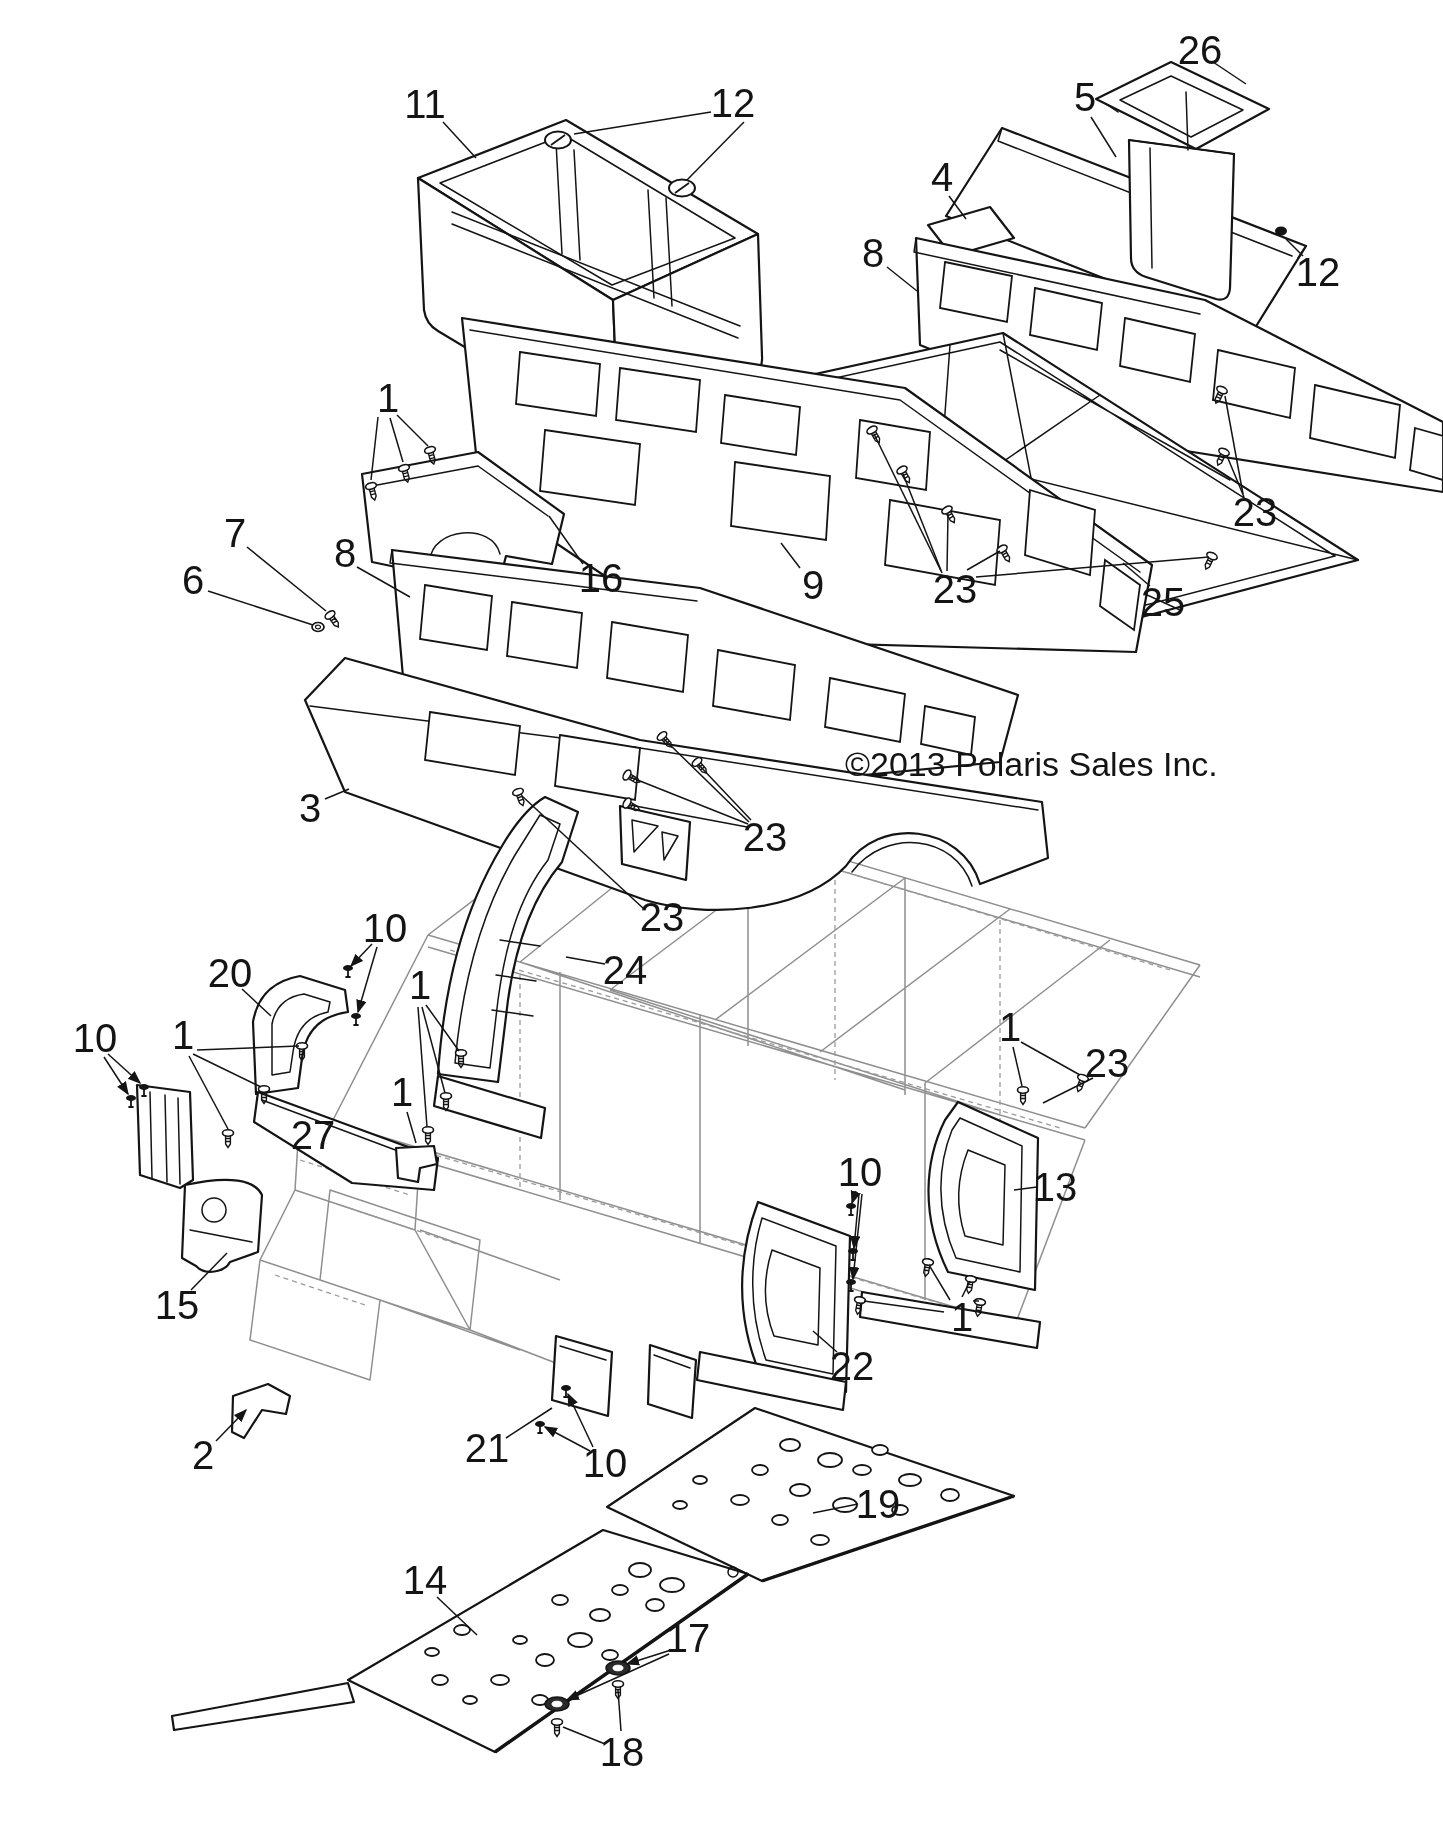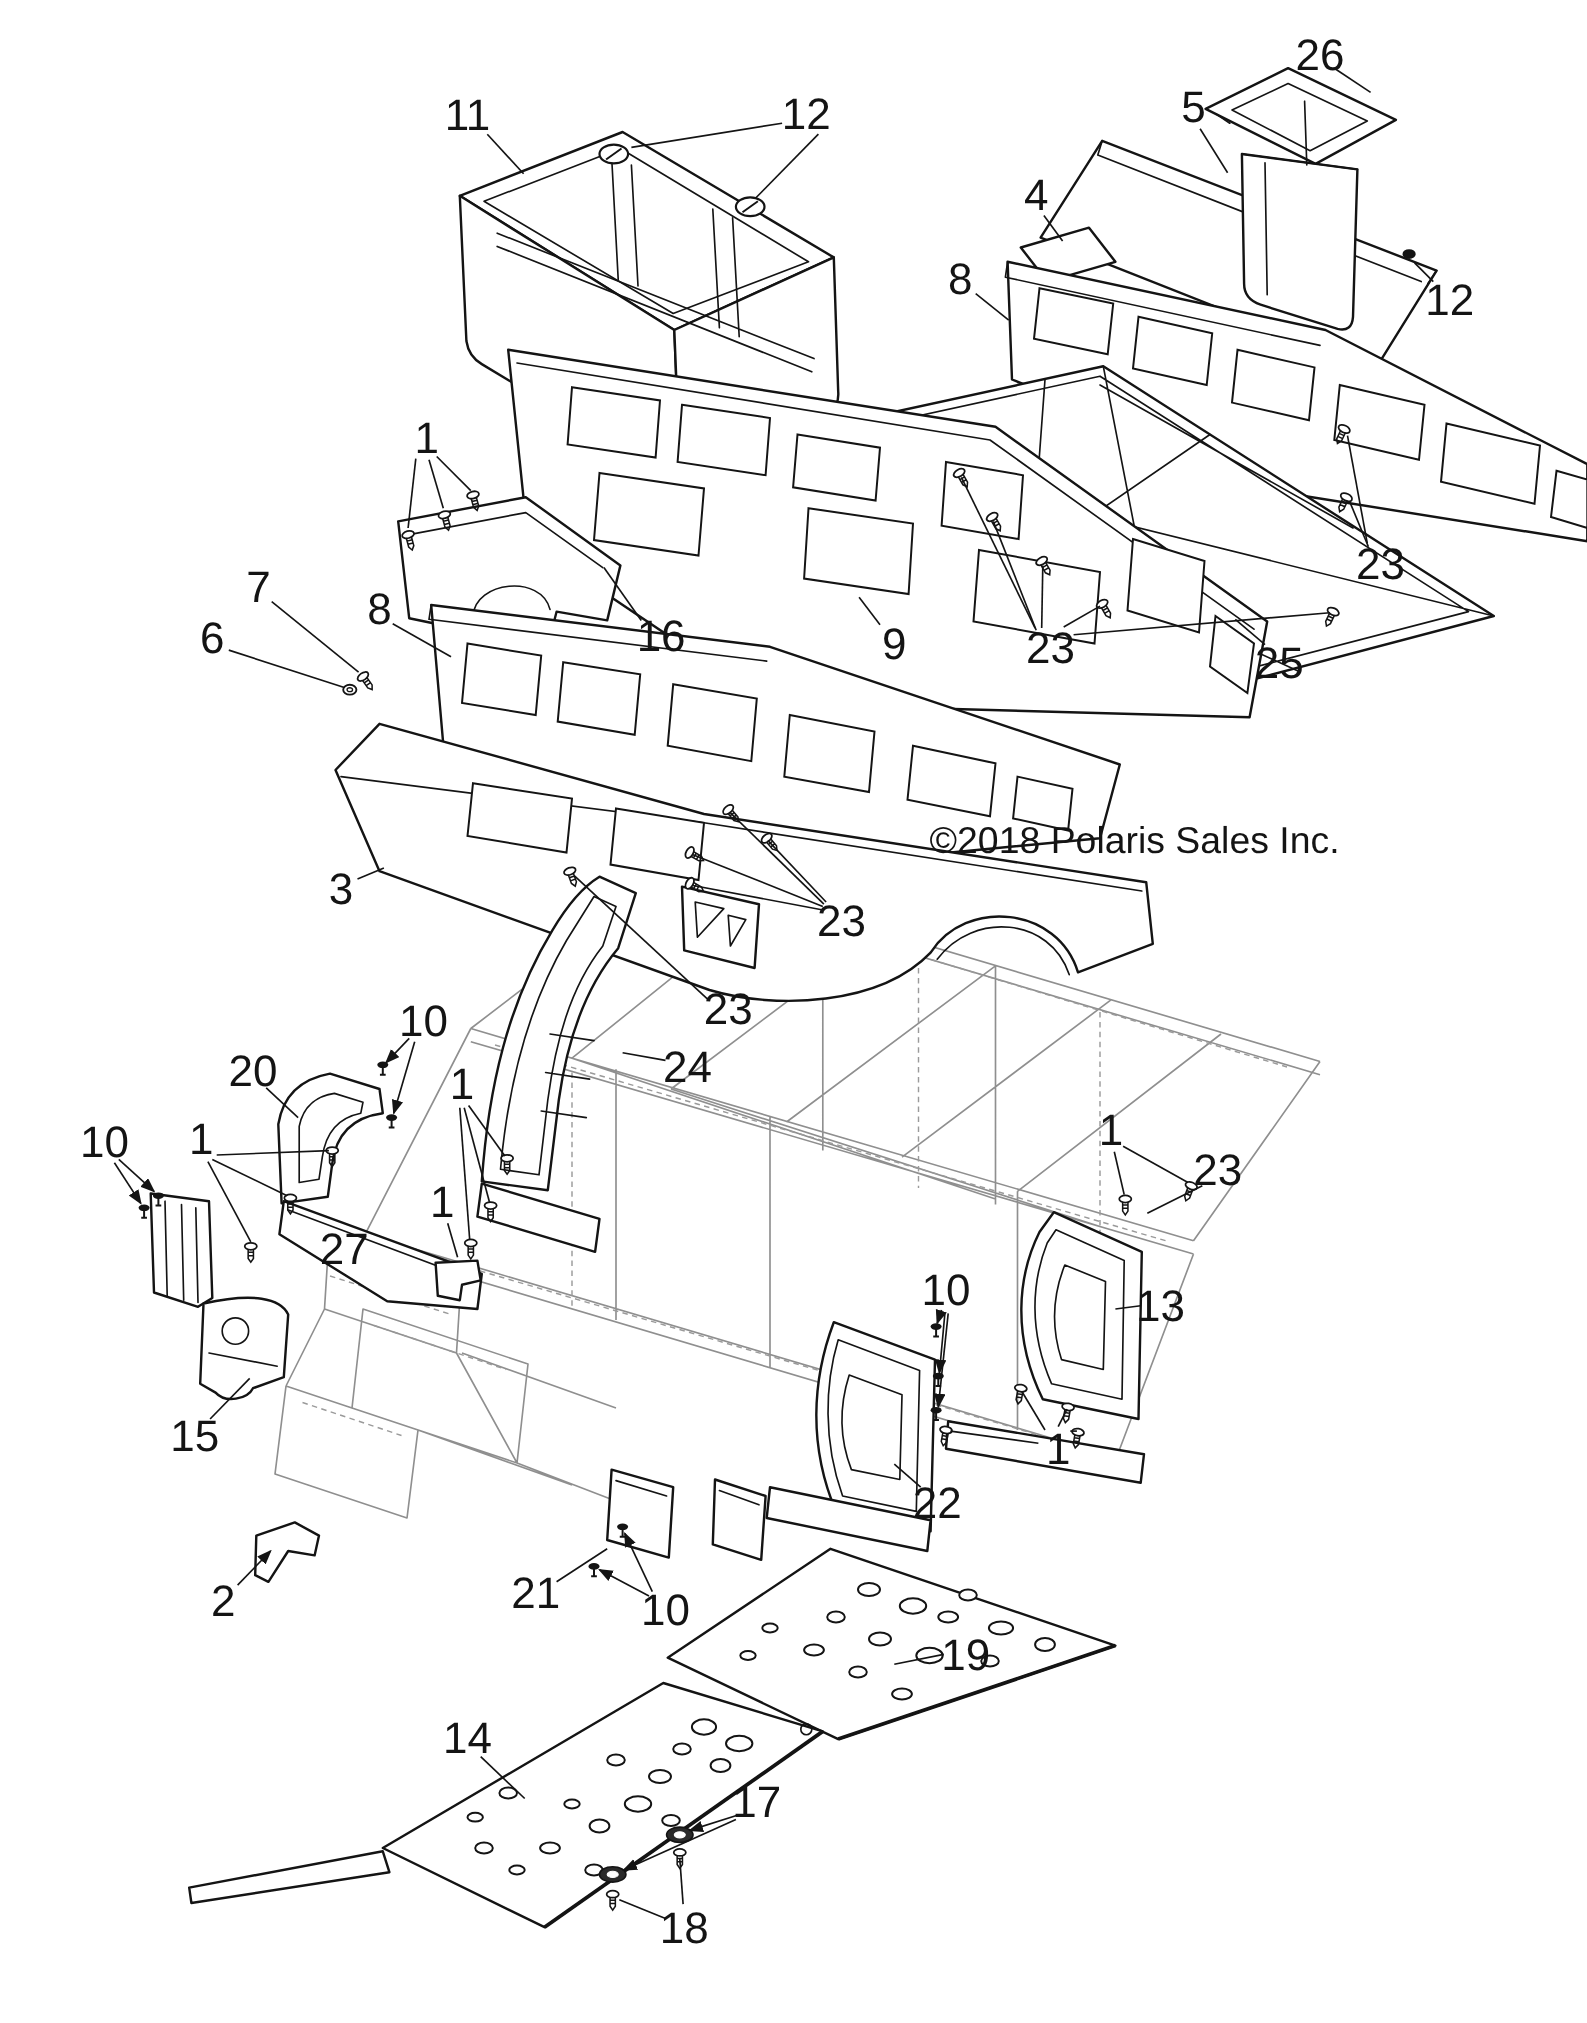--- a/index.html
+++ b/index.html
@@ -386,14 +386,14 @@
         <line x1="669" y1="1654" x2="567" y2="1700" class="leader" marker-end="url(#arr)"></line>
         <text x="688" y="1652" class="callout">17</text>
         <line x1="858" y1="1504" x2="813" y2="1513" class="leader"></line>
         <text x="878" y="1518" class="callout">19</text>
         <line x1="621" y1="1731" x2="618" y2="1690" class="leader"></line>
         <line x1="605" y1="1744" x2="563" y2="1727" class="leader"></line>
         <text x="622" y="1766" class="callout">18</text>
       </g>
   </svg>
 
-  <div class="copyright">©2018 Polaris Sales Inc.</div>
+  <div class="copyright">©2013 Polaris Sales Inc.</div>
 </div>
 
 </body></html>

